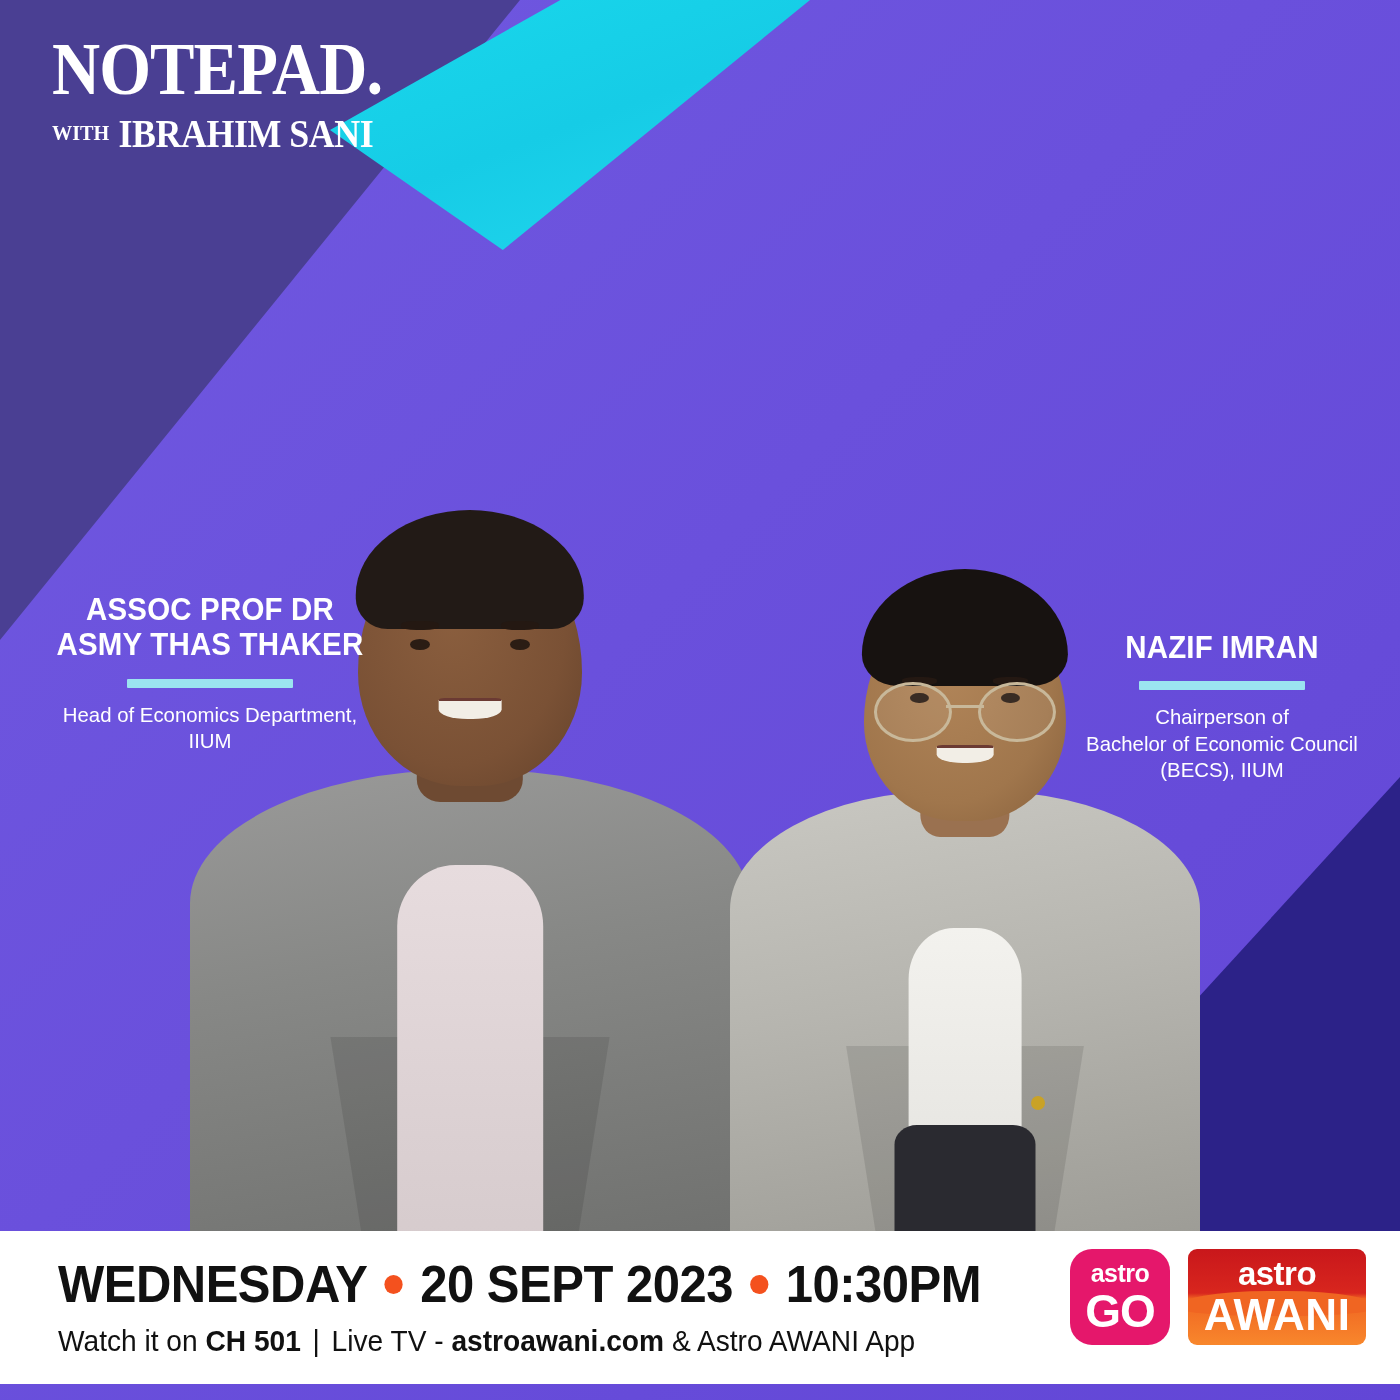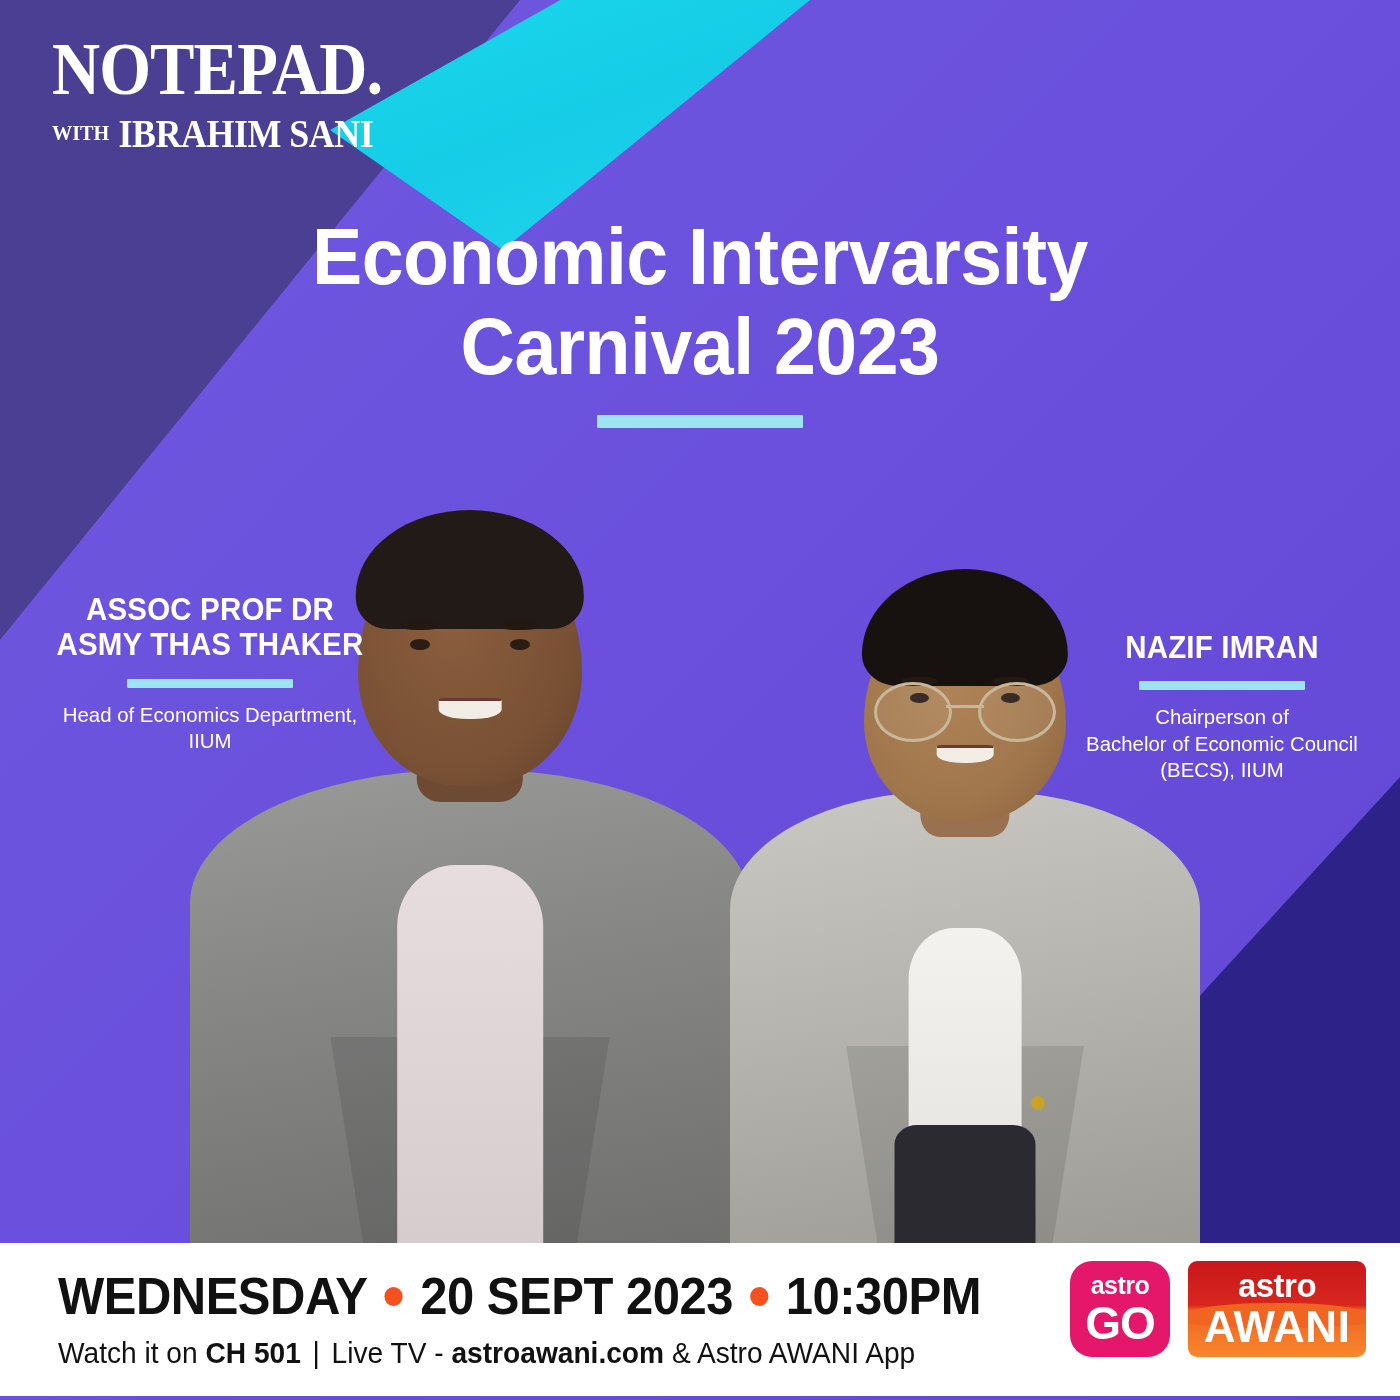--- a/index.html
+++ b/index.html
@@ -321,21 +321,21 @@
     font-weight: 400;
     color: #ffffff;
     line-height: 1.26;
     transform: scaleX(0.97);
   }
 
   
   .footer {
     position: absolute;
     left: 0;
-    bottom: 4px;
+    bottom: 16px;
     width: 1400px;
     height: 153px;
     background: #ffffff;
     z-index: 9;
   }
   .footer-date {
     position: absolute;
     left: 58px;
     top: 24px;
     display: flex;
@@ -451,25 +451,20 @@
   <div class="bg-navy-corner"></div>
 
   <div class="show-logo">
     <div class="logo-main">NOTEPAD.</div>
     <div class="logo-sub">
       <span class="logo-with">WITH</span>
       <span class="logo-host">IBRAHIM SANI</span>
     </div>
   </div>
 
-  <div class="title-block">
-    <div class="title-line">Economic Intervarsity</div>
-    <div class="title-line">Carnival 2023</div>
-    <div class="title-rule"></div>
-  </div>
 
   <div class="photos">
 
     <div class="person left">
       <div class="body-shape">
         <div class="lapel l"></div>
         <div class="lapel r"></div>
       </div>
       <div class="shirt"></div>
       <div class="neck"></div>

